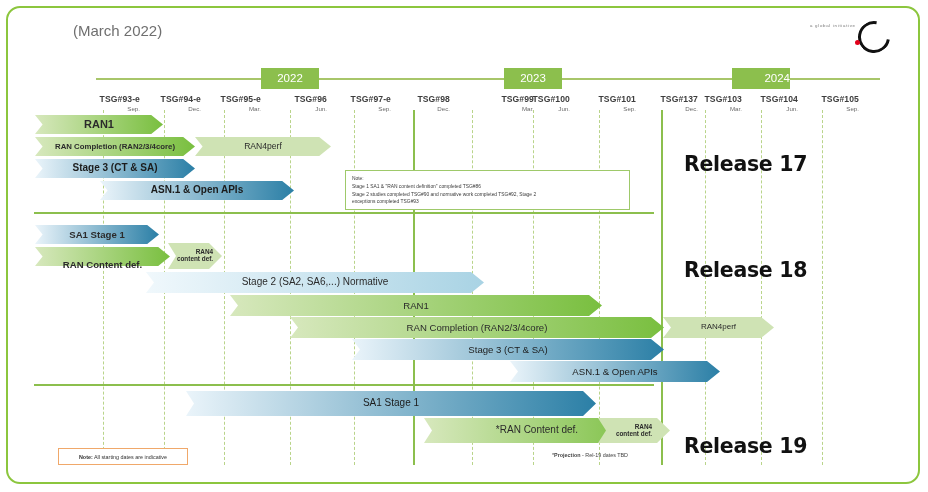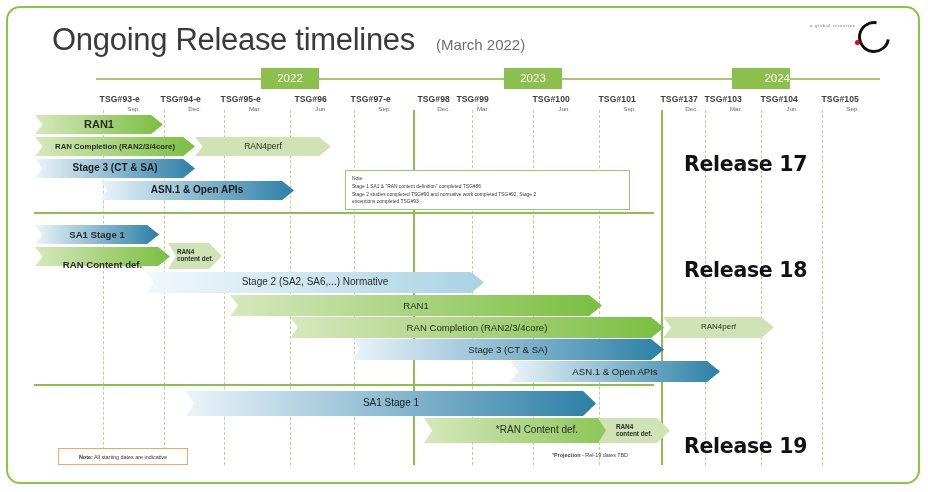--- a/index.html
+++ b/index.html
@@ -35,21 +35,21 @@
   .tsg-m{font-size:6.2px;color:#6a6a6a;margin-top:1px;}
 
   
   .vline{position:absolute;top:110px;height:355px;width:0;border-left:1.4px dashed #b9d48a;}
   .vline.solid{border-left:2.4px solid #8cbf4d;}
   .hsep{position:absolute;left:34px;width:620px;height:2.4px;background:#8cbf4d;}
 
   
   .bar{position:absolute;display:flex;align-items:center;justify-content:center;
        color:#2b2b2b;box-sizing:border-box;}
-  .bar .lbl{position:relative;z-index:3;text-align:left;line-height:1.02;padding:0 4px;}
+  .bar .lbl{position:relative;z-index:3;text-align:right;line-height:1.02;padding:0 4px;}
   .bar .shape{position:absolute;inset:0;z-index:1;}
 
   .rel-lab{position:absolute;font-size:20.5px;font-weight:bold;color:#111;
            font-family:"DejaVu Sans",sans-serif;letter-spacing:-.3px;}
 
   
   .note17{position:absolute;left:345px;top:170px;width:285px;height:40px;
           border:1px solid #9ec96a;background:#ffffff;box-sizing:border-box;
           padding:4px 6px;z-index:6;}
   .note17 div{font-size:4.9px;color:#3b3b3b;line-height:1.58;}
@@ -62,21 +62,20 @@
   .proj b{font-weight:bold;}
 </style>
 </head>
 <body>
 
 <div id="slide">
 
   <div class="frame"></div>
 
   <div class="title-wrap">
-    <div class="title">Ongoing Release timelines</div>
     <div class="title-sub">(March 2022)</div>
   </div>
 
   <div class="logo">
     <div class="logo-swirl"></div>
     <div class="logo-dot"></div>
     <div class="logo-tag">a global initiative</div>
   </div>
 
   <div class="hdr" id="hdr">
@@ -104,21 +103,21 @@
         <div class="tsg-m">Jun.</div>
       </div>
       <div class="tsg" style="left: 354px;">
         <div class="tsg-n">TSG#97-e</div>
         <div class="tsg-m">Sep.</div>
       </div>
       <div class="tsg" style="left: 413px;">
         <div class="tsg-n">TSG#98</div>
         <div class="tsg-m">Dec.</div>
       </div>
-      <div class="tsg" style="left: 452px;">
+      <div class="tsg" style="left: 497px;">
         <div class="tsg-n">TSG#99</div>
         <div class="tsg-m">Mar.</div>
       </div>
       <div class="tsg" style="left: 533px;">
         <div class="tsg-n">TSG#100</div>
         <div class="tsg-m">Jun.</div>
       </div>
       <div class="tsg" style="left: 599px;">
         <div class="tsg-n">TSG#101</div>
         <div class="tsg-m">Sep.</div>

